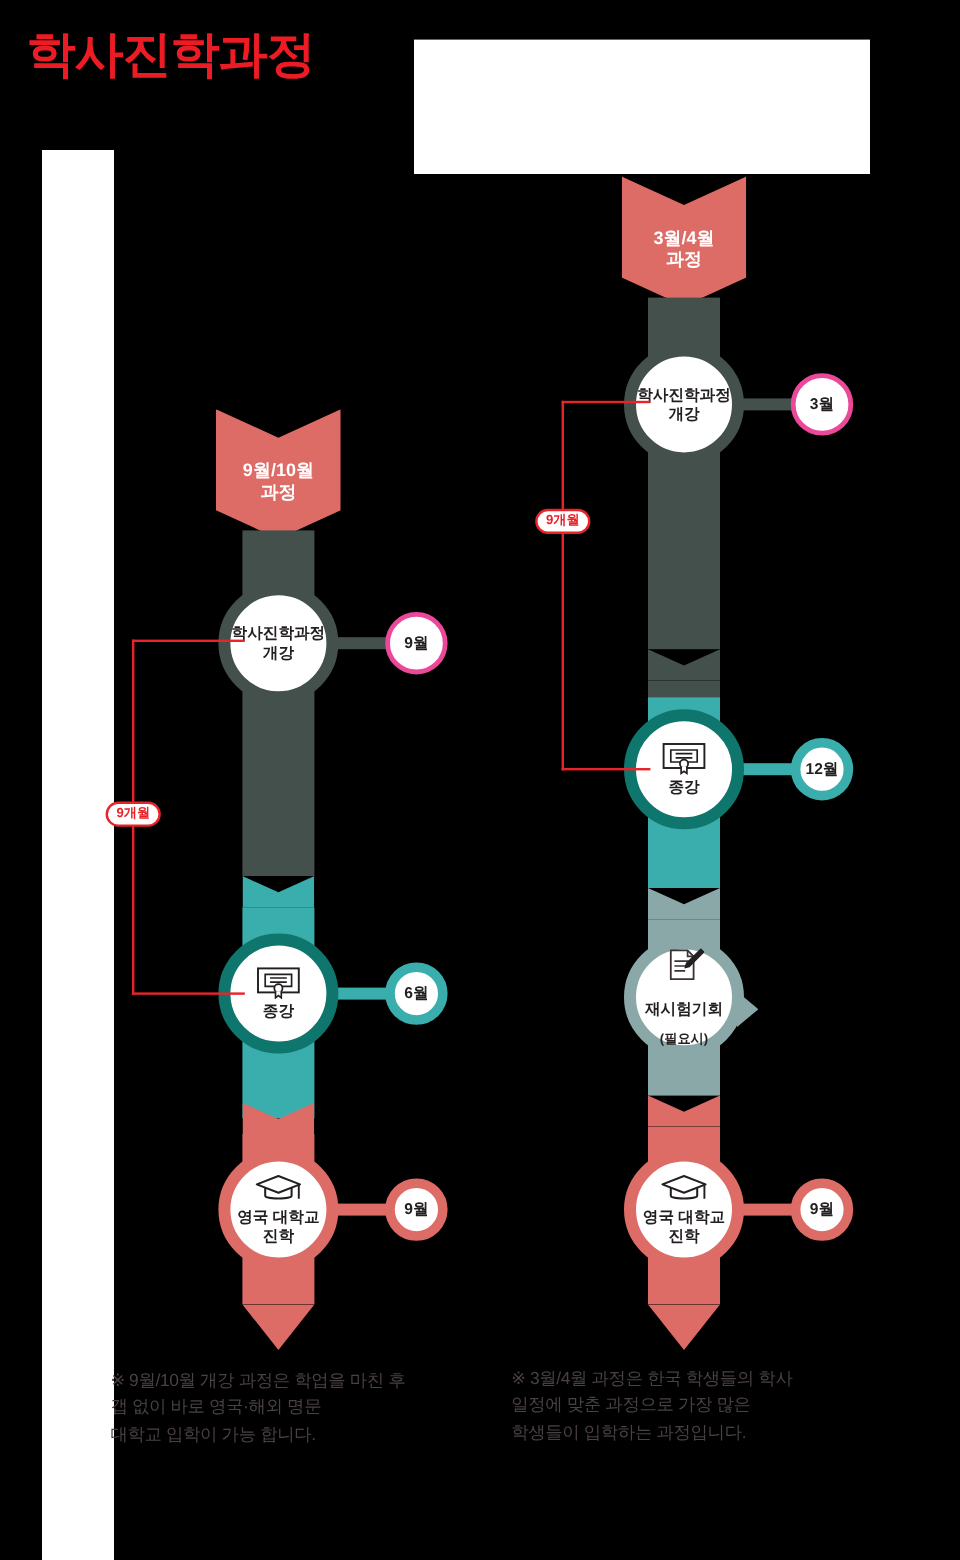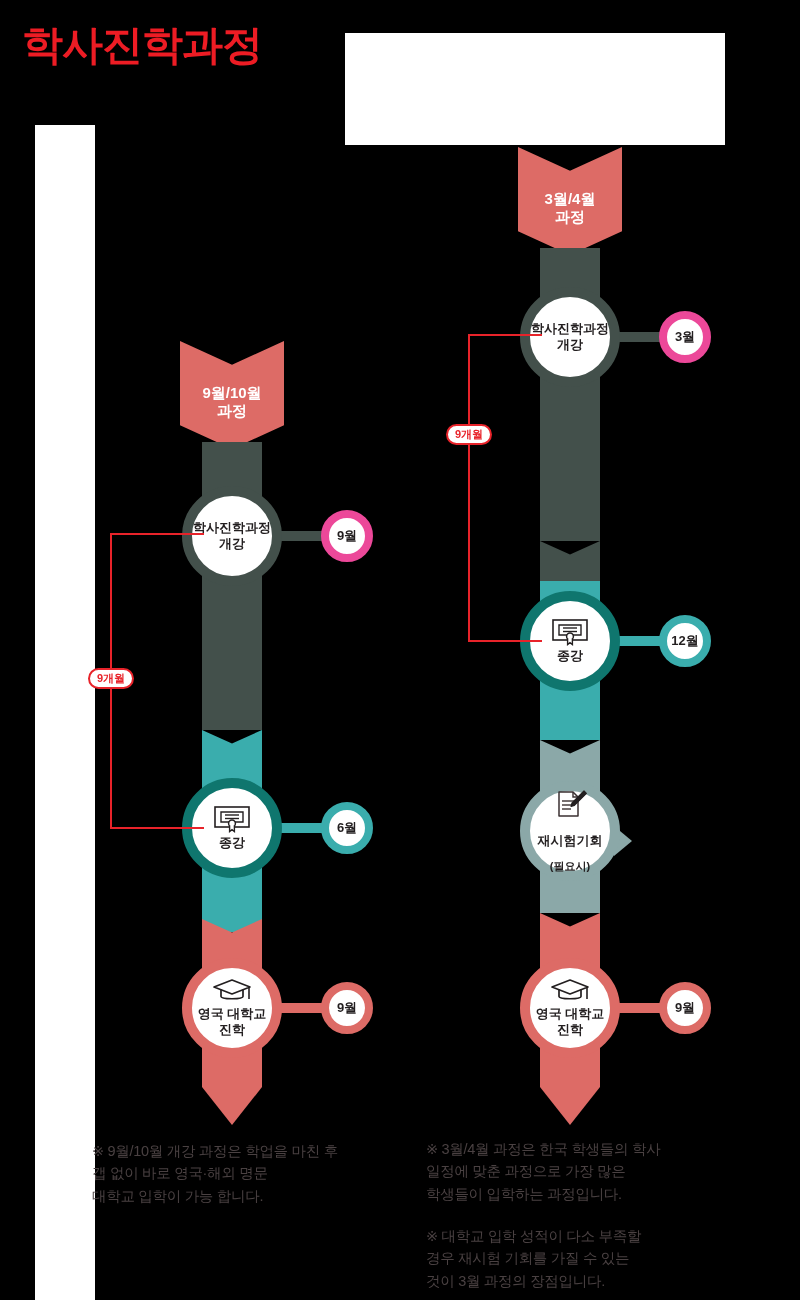--- a/index.html
+++ b/index.html
@@ -70,21 +70,21 @@
   .node .ico{display:block;margin-bottom:2px;line-height:0;}
   .node .lbl{display:block;}
   .node .sub{display:block;font-size:11px;}
 
   
   .bubble{
     position:absolute;width:52px;height:52px;border-radius:50%;
     background:#ffffff;display:flex;align-items:center;justify-content:center;
     font-weight:bold;font-size:13px;color:#231f20;box-sizing:border-box;
   }
-  .bubble.dark{border:8px solid #ec4899;}
+  .bubble.dark{border:4px solid #ec4899;}
   .bubble.teal{border:8px solid #3aadad;}
   .bubble.salmon{border:8px solid #dd6b66;}
 
   
   .connector{position:absolute;height:10px;}
   .connector.dark{background:#43504b;}
   .connector.teal{background:#3aadad;}
   .connector.salmon{background:#dd6b66;}
 
   
@@ -249,18 +249,15 @@
     <div class="bubble dark" style="left:291px;top:311px;">3월</div>
     <div class="bubble teal" style="left:291px;top:615px;">12월</div>
     <div class="bubble salmon" style="left:291px;top:982px;">9월</div>
 
     <div class="bracket" style="left:100px;top:334px;width:72px;height:304px;"></div>
     <div class="pill" style="left:78px;top:424px;">9개월</div>
 
     <div class="note" style="left:58px;top:1138px;width:320px;">※ 3월/4월 과정은 한국 학생들의 학사
     일정에 맞춘 과정으로 가장 많은
     학생들이 입학하는 과정입니다.</div>
-    <div class="note" style="left:58px;top:1225px;width:320px;">※ 대학교 입학 성적이 다소 부족할
-    경우 재시험 기회를  가질 수 있는
-     것이 3월 과정의 장점입니다.</div>
   </div>
 
 </div>
 
 </body></html>

